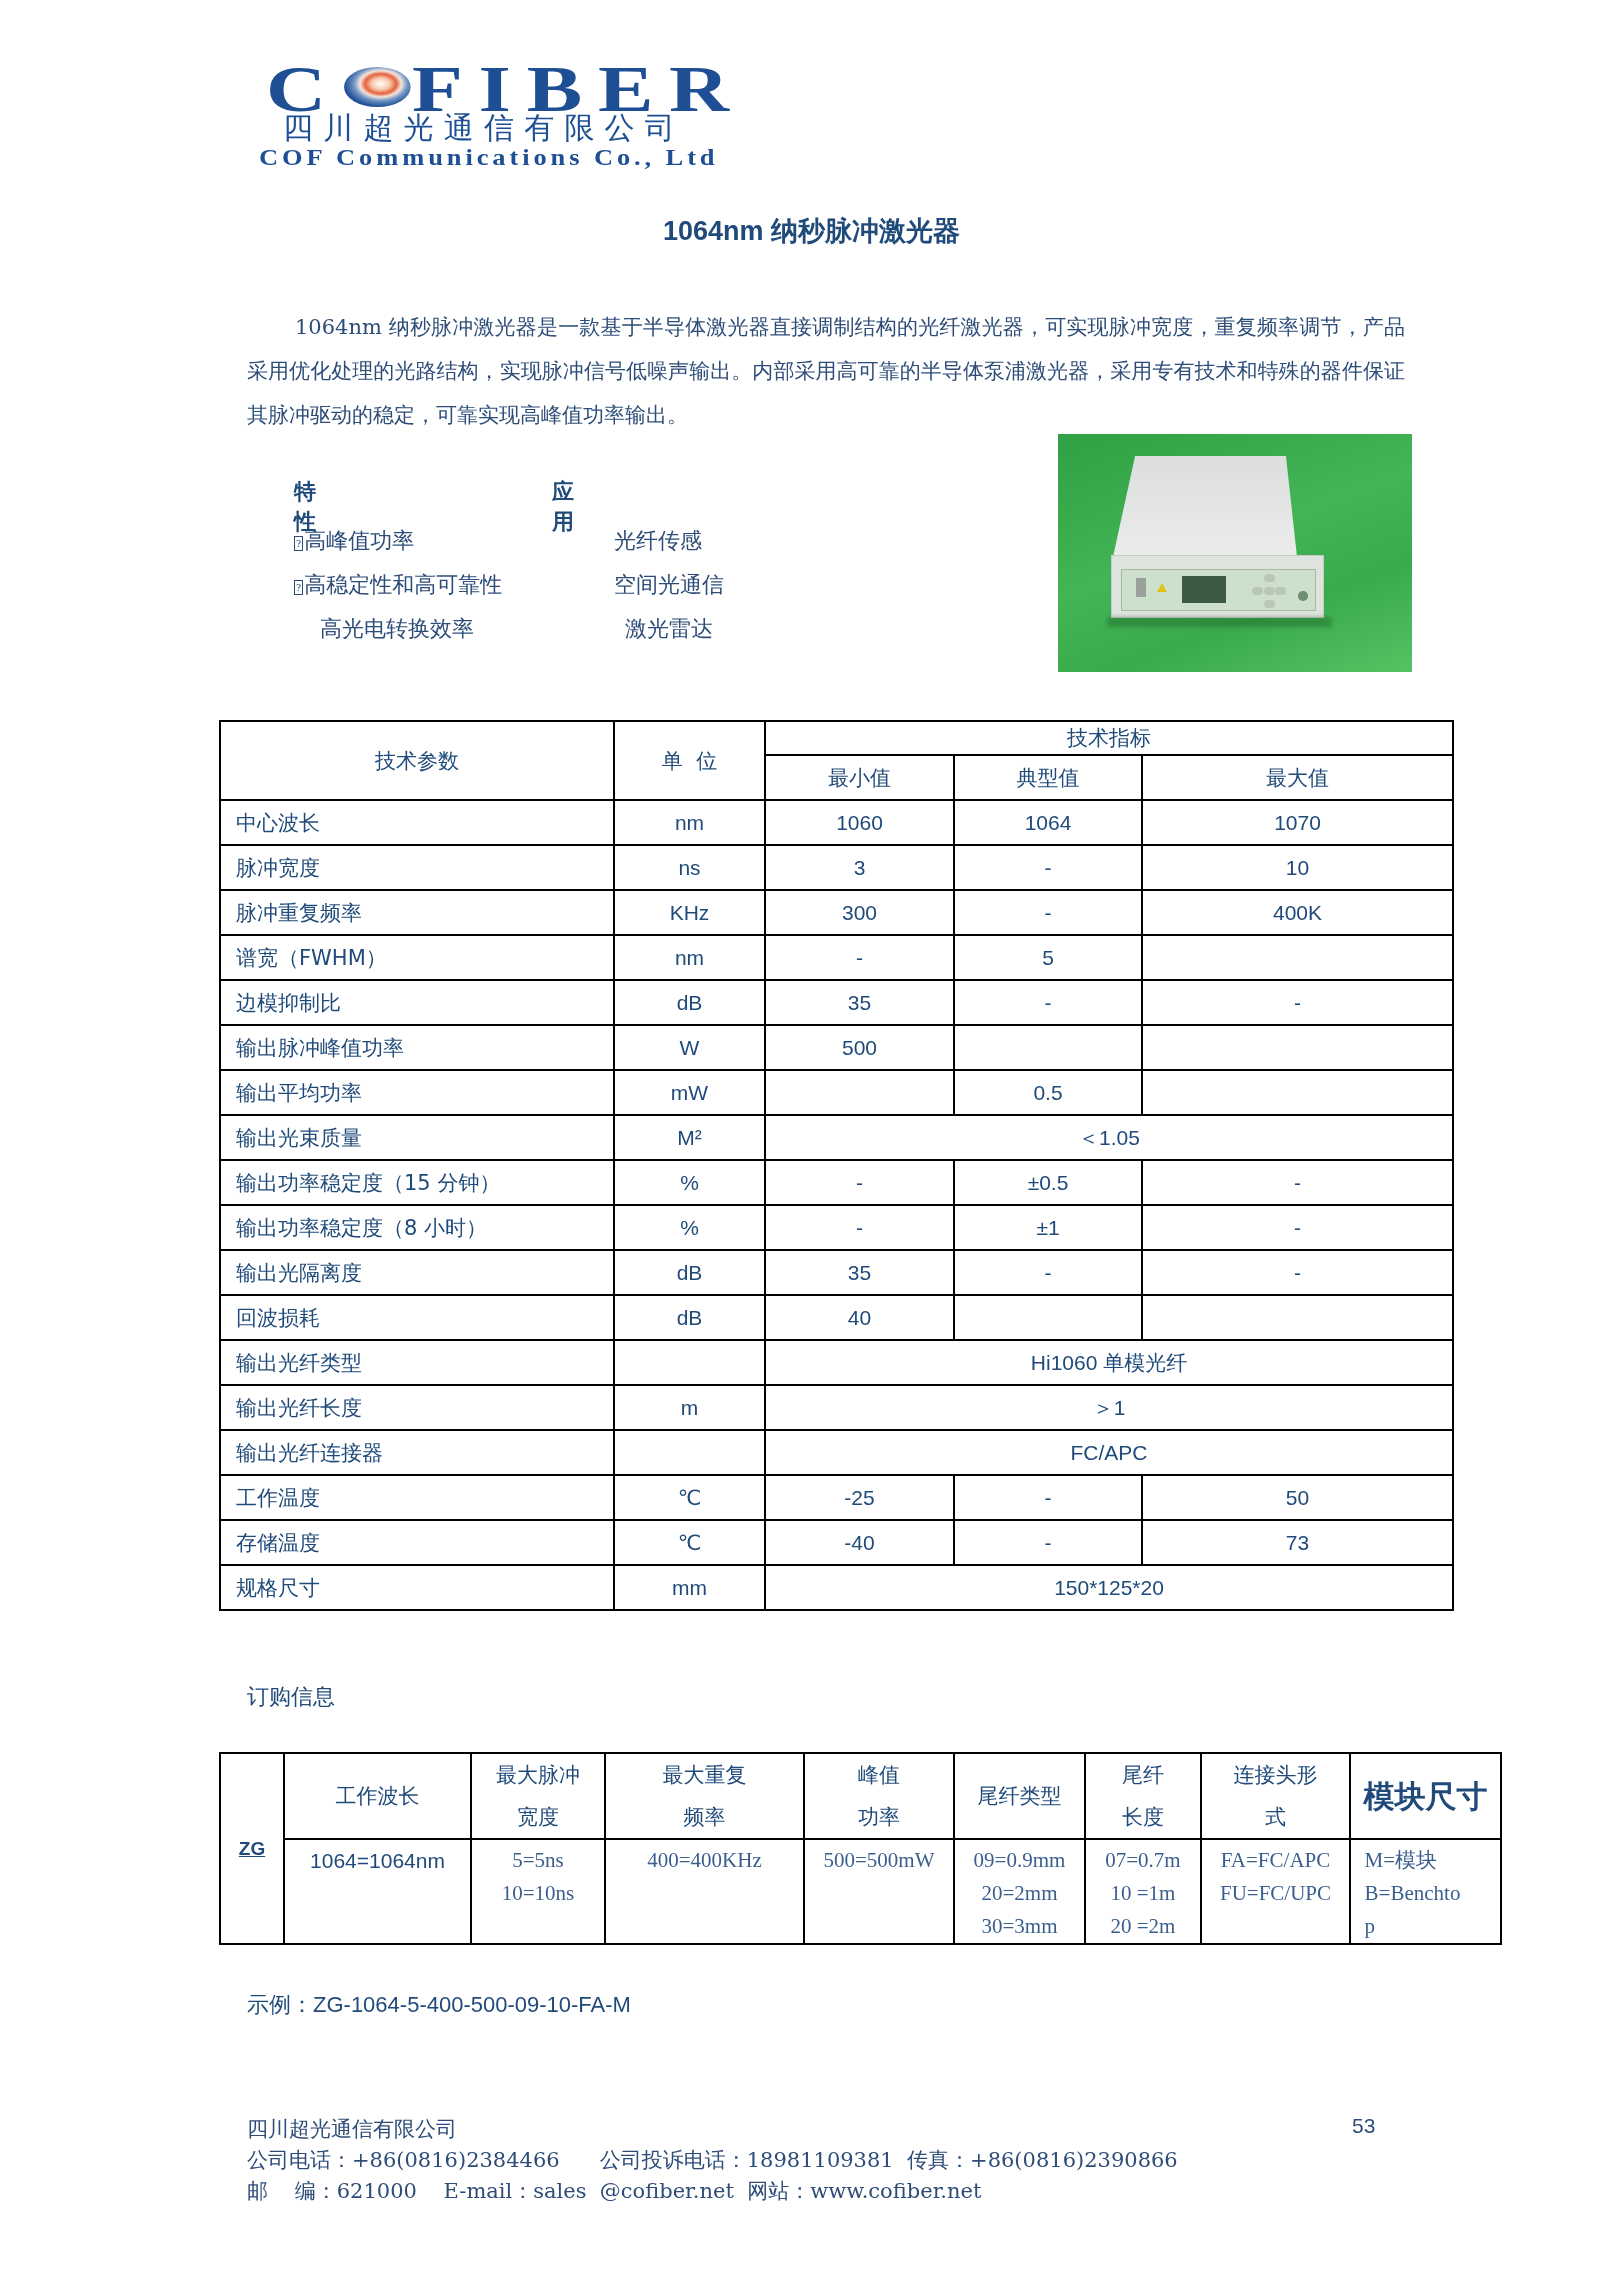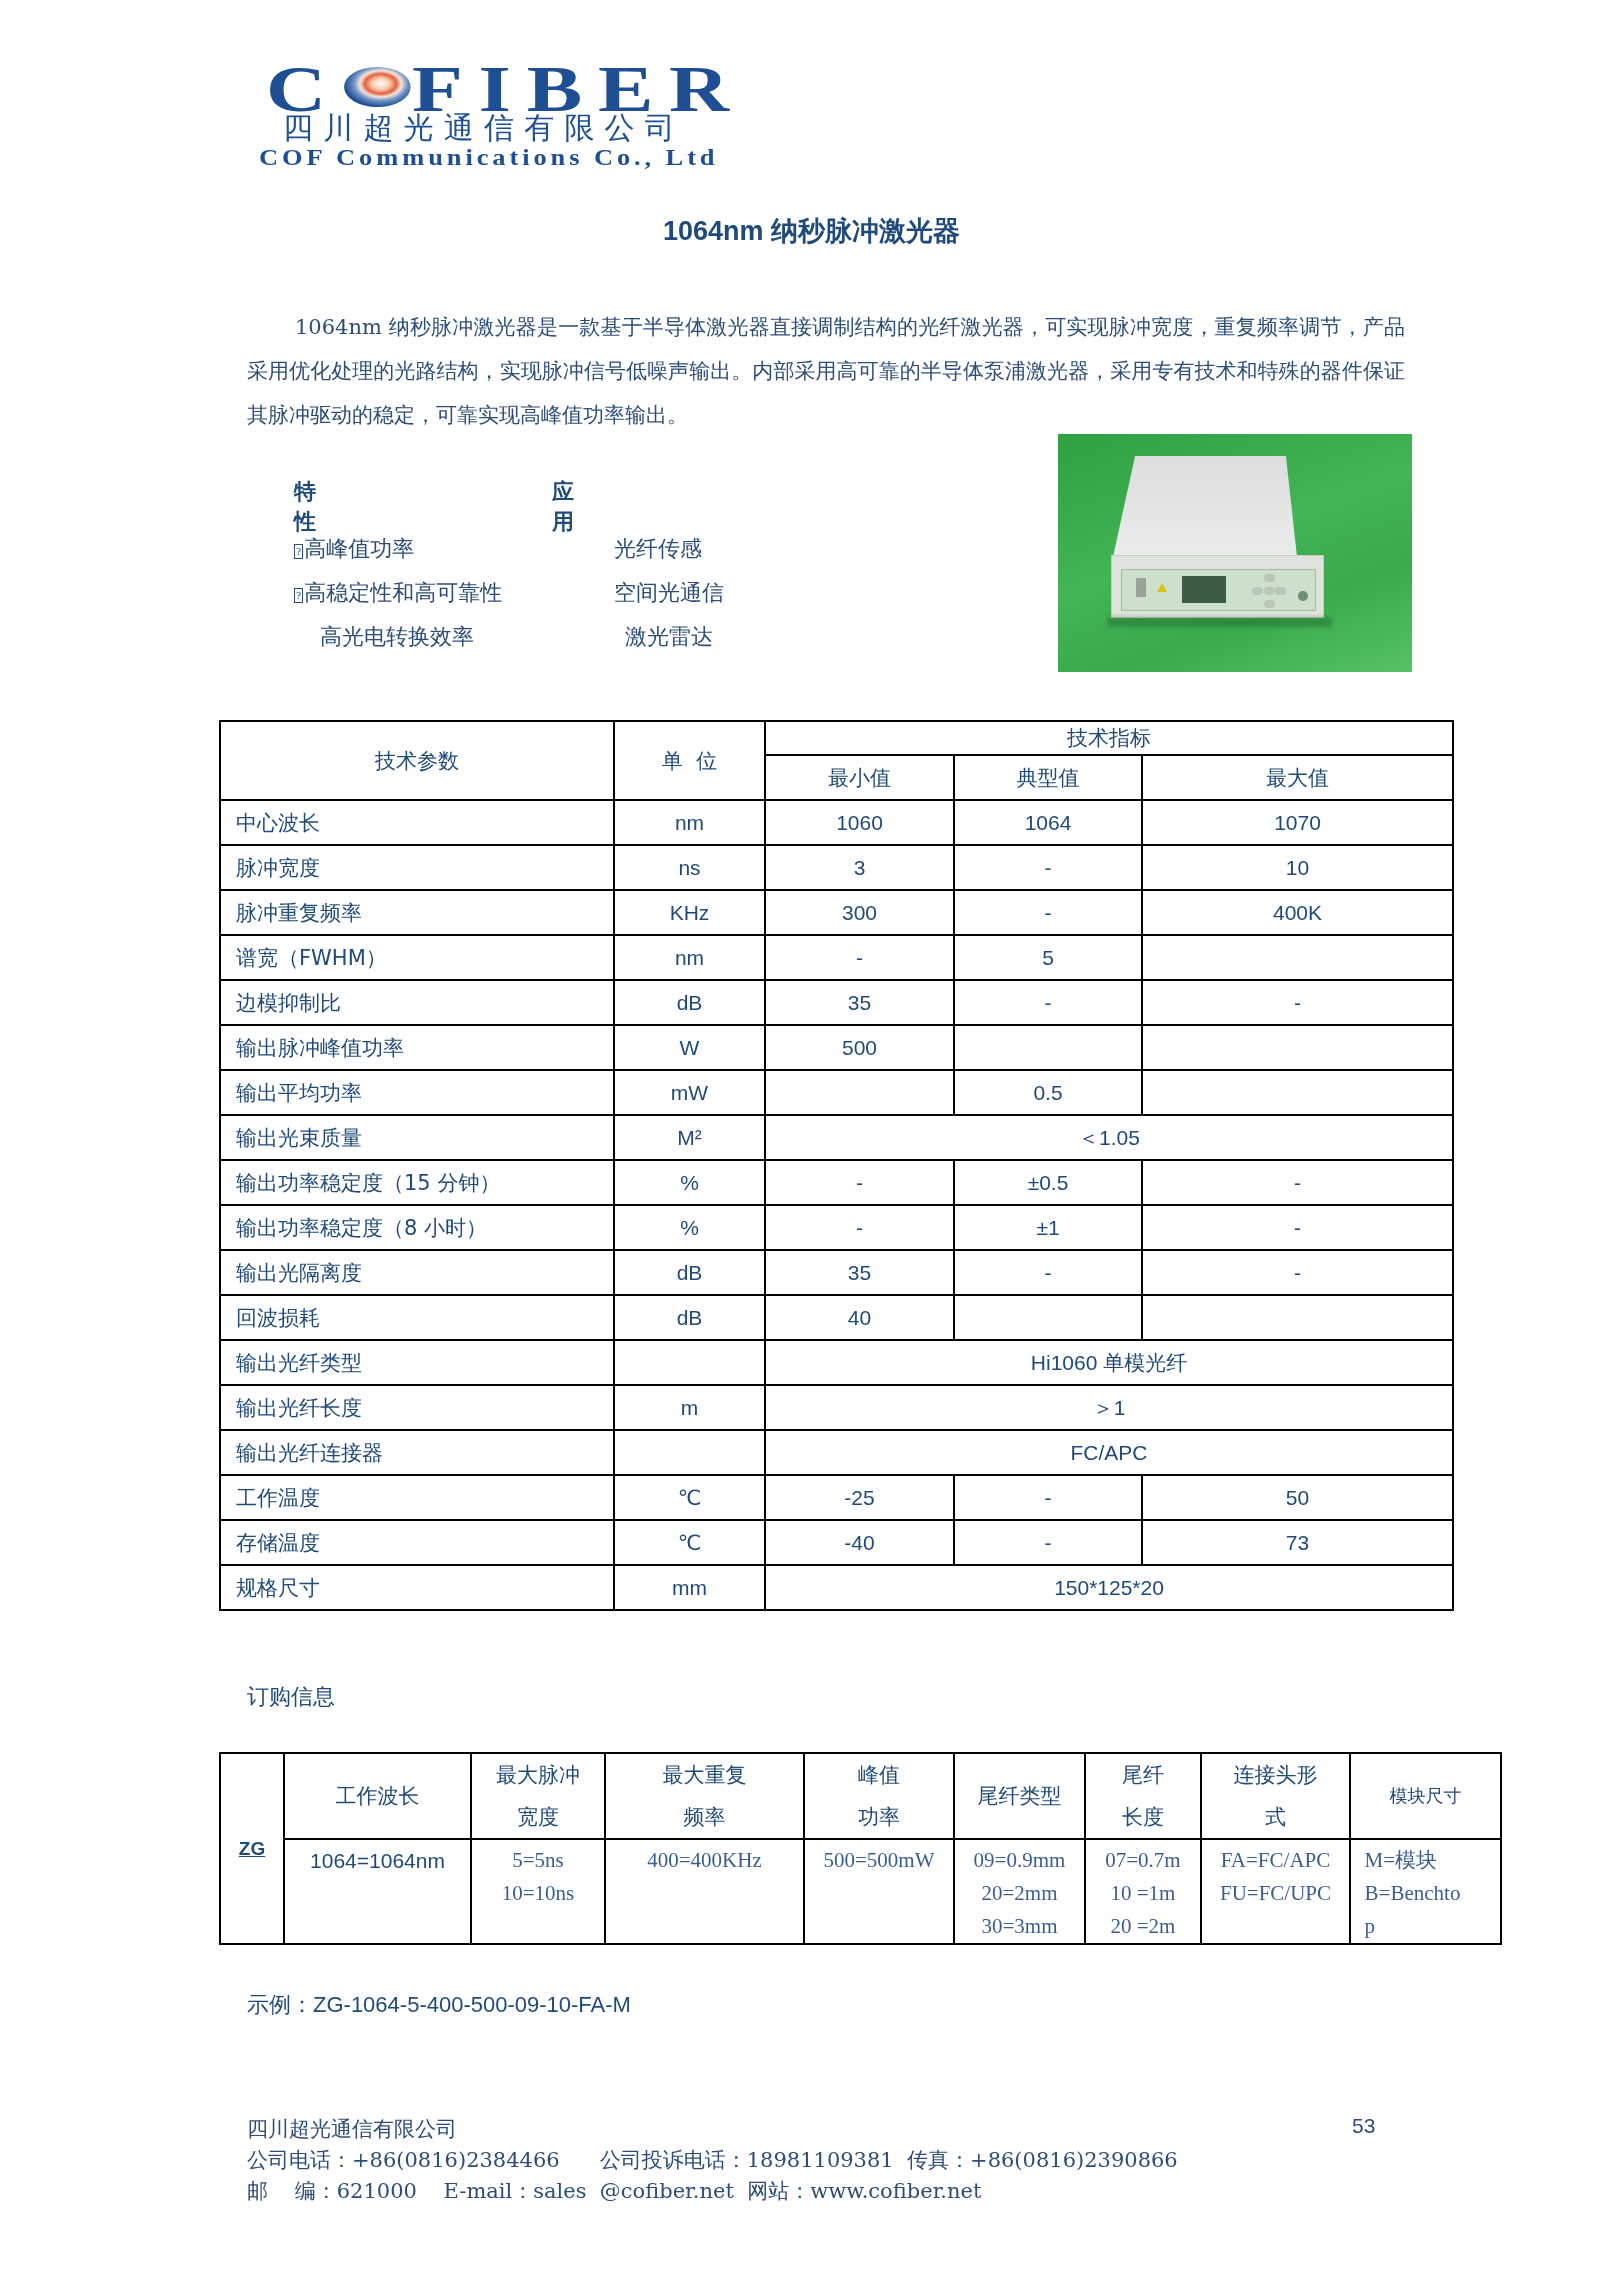--- a/index.html
+++ b/index.html
@@ -14,21 +14,21 @@
   .logo-cn { position: absolute; left: 27px; top: 63px; font-family: "DejaVu Sans", sans-serif; font-size: 30px; letter-spacing: 10.2px; color: #1e4f95; line-height: 34px; }
   .logo-en { position: absolute; left: 3.4px; top: 97px; font-family: "Liberation Serif", "DejaVu Serif", serif; font-weight: bold; font-size: 23px; letter-spacing: 3.4px; color: #1e4f95; line-height: 26px; transform: scaleX(1.15); transform-origin: left top; }
 
   .title { position: absolute; left: 0; width: 1623px; top: 213px; text-align: center; font-family: "Liberation Sans", "DejaVu Sans", sans-serif; font-weight: bold; font-size: 27px; color: #1f4a7a; }
 
   .intro { position: absolute; left: 247px; top: 305px; width: 1158px; font-size: 21px; line-height: 44px; color: #2d4d78; font-family: "DejaVu Serif", serif; }
   .intro p { text-indent: 48px; text-align: justify; }
 
   .features { position: absolute; left: 294px; top: 477px; font-size: 22px; color: #2d4d78; font-family: "DejaVu Serif", serif; }
   .feat-head { position: absolute; top: 0; font-weight: bold; font-family: "DejaVu Sans", sans-serif; color: #1f4a7a; }
-  .feat-col { position: absolute; top: 50px; line-height: 44px; white-space: nowrap; }
+  .feat-col { position: absolute; top: 42px; line-height: 44px; white-space: nowrap; }
   .feat-col .bullet { display: inline-block; width: 8.9px; height: 15px; border: 0.7px solid #2d4d78; font-size: 9.5px; line-height: 13.6px; text-align: center; vertical-align: 1.4px; margin-right: 1.4px; }
 
   .photo { position: absolute; left: 1058px; top: 434px; width: 354px; height: 238px; overflow: hidden;
      background: linear-gradient(160deg, #2fa043 0%, #43b556 45%, #3aaa4d 70%, #56c264 100%); }
   .photo .lid { position: absolute; left: 55px; top: 22px; width: 184px; height: 101px; background: linear-gradient(180deg,#dcdddd 0%,#ececec 100%); clip-path: polygon(12% 0, 94% 0, 100% 100%, 0 100%); }
   .photo .front { position: absolute; left: 53px; top: 121px; width: 213px; height: 63px; background: #dfe3dd; border: 1.4px solid #c9ccc6; }
   .photo .panel { position: absolute; left: 63px; top: 135px; width: 195px; height: 42px; background: #cde0cc; border: 0.7px solid #a8b8a6; }
   .photo .screen { position: absolute; left: 124px; top: 142px; width: 44px; height: 27px; background: #3d5a45; }
   .photo .pad { position: absolute; left: 194px; top: 140px; width: 34px; height: 34px; }
   .photo .pad span { position: absolute; width: 11px; height: 8.2px; background: #b9c7b6; border-radius: 4.1px; }
@@ -45,21 +45,21 @@
   .spec td { font-family: "Liberation Sans", "DejaVu Sans", sans-serif; text-align: center; }
   .spec td.param { text-align: left; padding-left: 15px; font-family: "DejaVu Sans", sans-serif; }
   .spec tr.hdr1 th { height: 34px; border-radius: 22px; }
   .spec tr.hdr2 th { height: 45px; margin-left: 41px; }
 
   .order-label { position: absolute; left: 247px; top: 1682px; font-size: 22px; color: #1f4a7a; font-family: Liberation Sans, sans-serif; }
 
   .order { left: 219px; top: 1752px; width: 1280px; }
   .order td, .order th { border: 2px solid #000; font-size: 21px; color: #1f4a7a; font-weight: normal; padding: 0; text-align: center; vertical-align: middle; }
   .order th { font-family: "DejaVu Sans", sans-serif; line-height: 42px; height: 86px; }
-  .order th.boldh { font-weight: normal; font-size: 18px; }
+  .order th.boldh { font-weight: bold; font-size: 31px; }
   .order td.zg { font-family: "Liberation Sans", sans-serif; font-weight: bold; font-size: 19px; text-decoration: underline; }
   .order td.val { vertical-align: top; font-family: "Liberation Serif", "DejaVu Serif", serif; line-height: 33px; padding-top: 4.1px; height: 101px; color: #3a5f8f; }
   .order td.val.sans { font-family: "Liberation Sans", sans-serif; color: #1f4a7a; }
   .order td.val.left { text-align: left; padding-left: 13.6px; }
 
   .example { position: absolute; left: 247px; top: 1990px; font-size: 22px; color: #1f4a7a; font-family: "Liberation Sans", "DejaVu Sans", sans-serif; }
 
   .footer { position: absolute; left: 247px; top: 2114px; font-size: 21px; line-height: 31px; color: #2d4d78; font-family: "DejaVu Serif", serif; white-space: pre; }
   .page-num { position: absolute; left: 1352px; top: 2114px; font-size: 21px; color: #2d4d78; font-family: "Liberation Sans", sans-serif; }
 </style>

